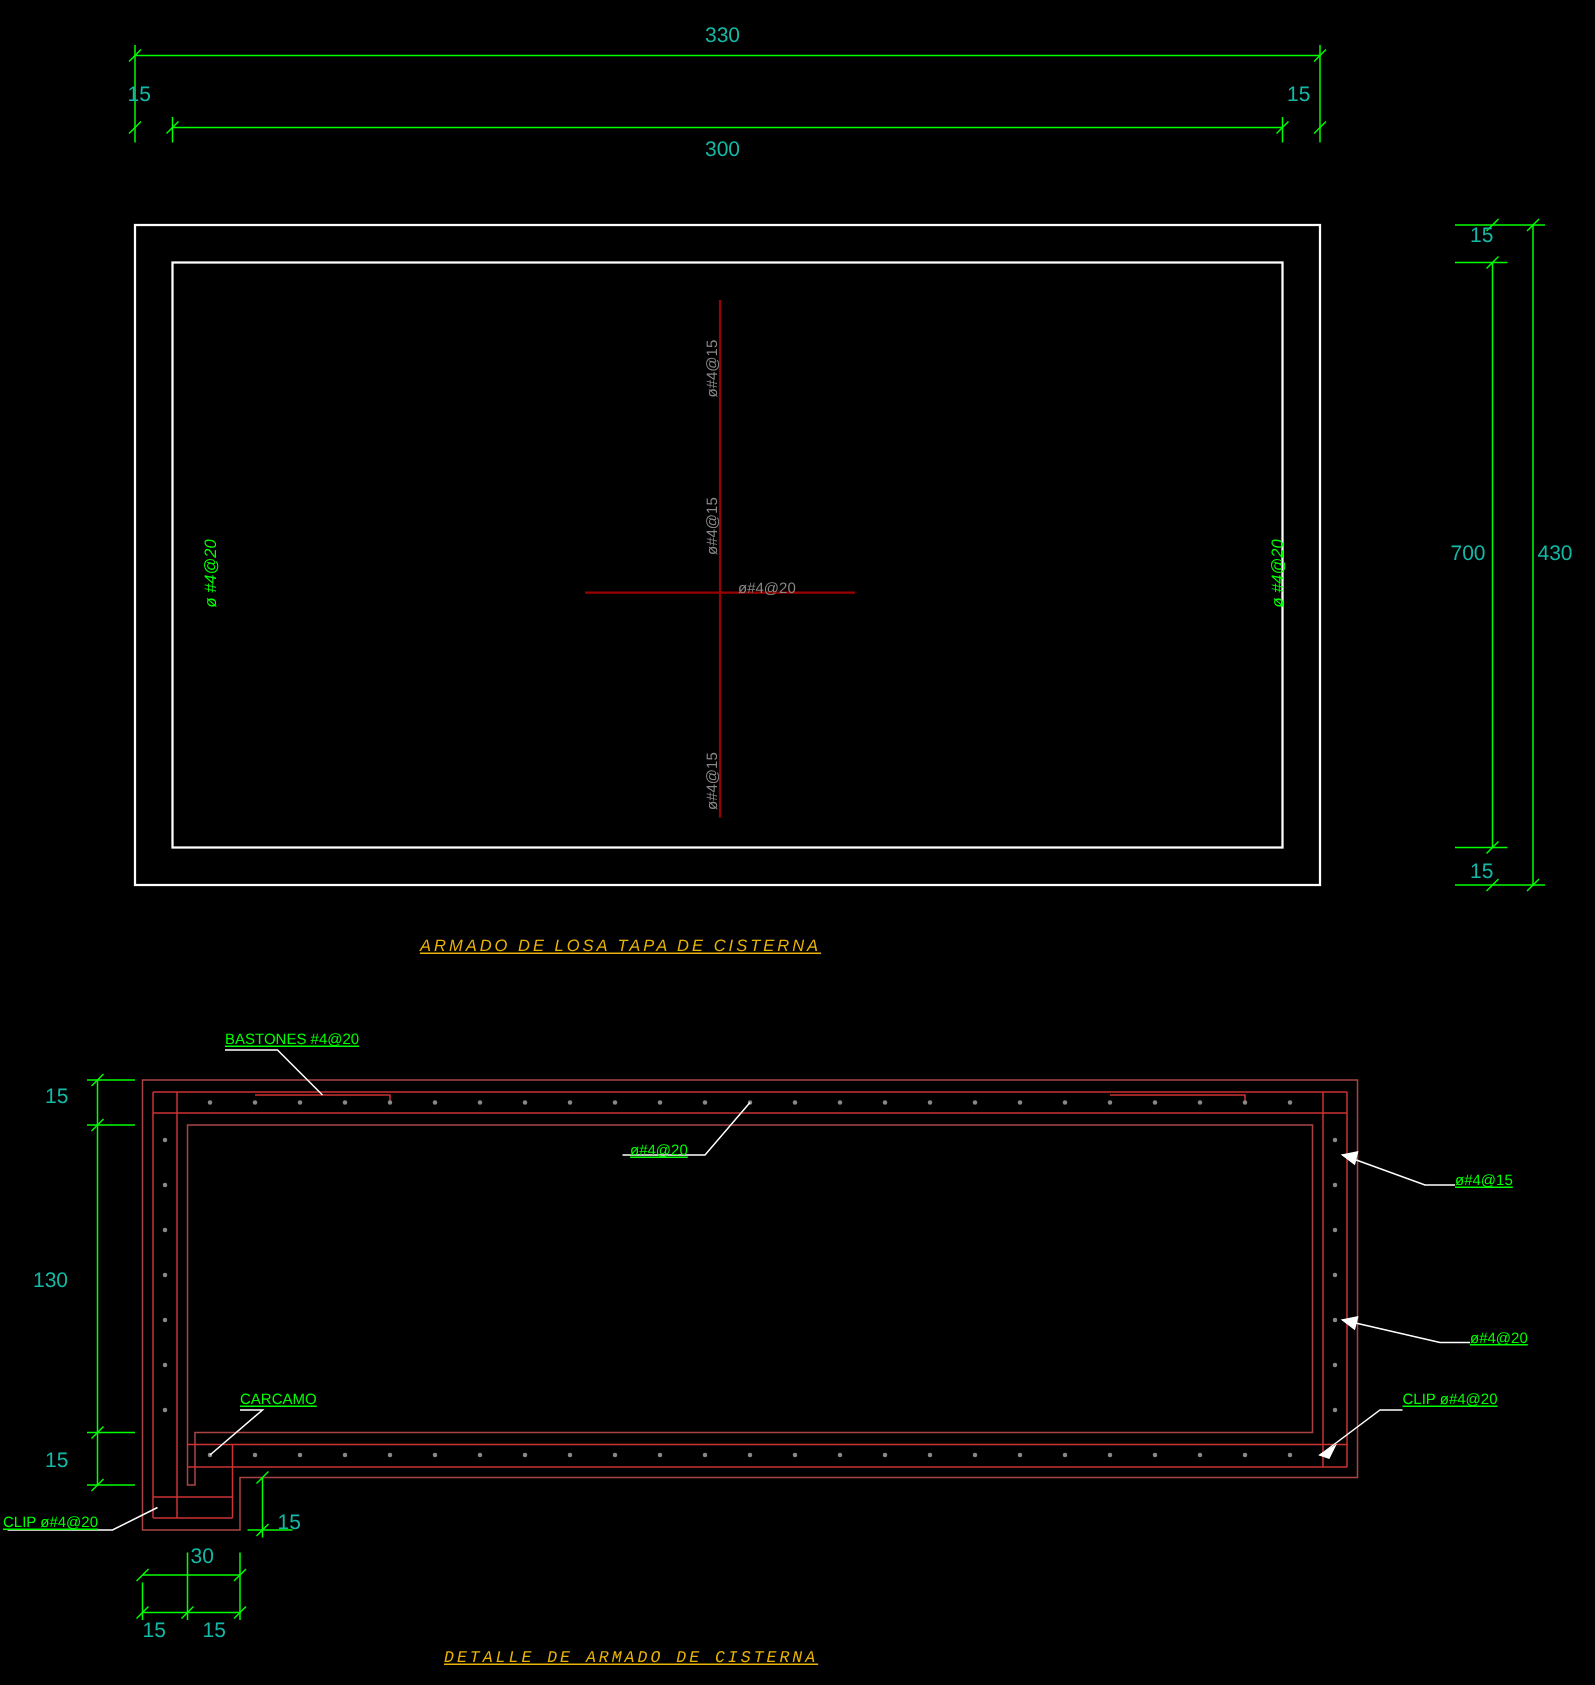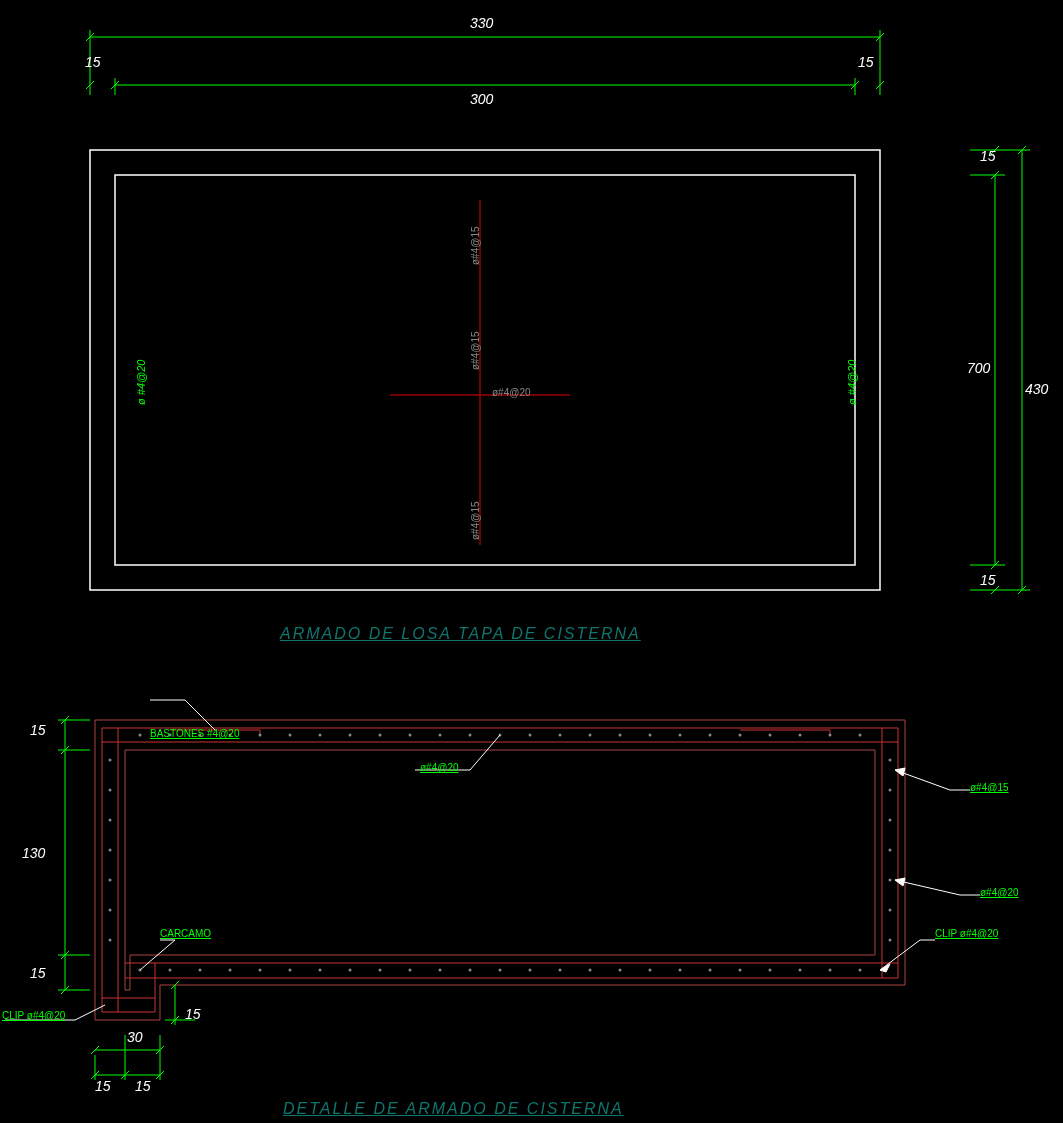--- a/index.html
+++ b/index.html
@@ -6,40 +6,39 @@
     margin: 0;
     padding: 0;
     background: #000;
     width: 1063px;
     height: 1123px;
     position: relative;
     font-family: Arial, sans-serif;
     overflow: hidden;
   }
   .dim-text {
-    color: #ffffff;
+    color: #14b8a6;
     font-size: 14px;
-    font-style: italic;
     position: absolute;
   }
   .dim-text-sm {
     color: #00ff00;
     font-size: 11px;
     font-style: italic;
     position: absolute;
   }
   .annot-text {
     color: #00ff00;
     font-size: 10px;
     position: absolute;
     text-decoration: underline;
   }
   .title-text {
-    color: #0f766e;
-    font-size: 16px;
+    color: #eab308;
+    font-size: 11px;
     font-style: italic;
     text-decoration: underline;
     position: absolute;
     letter-spacing: 2px;
   }
   .rebar-text {
     color: #888;
     font-size: 10px;
     position: absolute;
   }
@@ -241,42 +240,42 @@
 
     <path d="M 105 1005 L 75 1020 L 5 1020"></path>
   </g>
 </svg>
 
 <div class="dim-text" style="left:470px; top:15px;">330</div>
 <div class="dim-text" style="left:470px; top:63px;margin-top:28px;">300</div>
 <div class="dim-text" style="left:85px; top:54px;">15</div>
 <div class="dim-text" style="left:858px; top:54px;">15</div>
 
-<div class="dim-text" style="left:1025px; top:381px;">430</div>
+<div class="dim-text" style="left:1025px; top:360px;">430</div>
 <div class="dim-text" style="left:967px; top:360px;">700</div>
 <div class="dim-text" style="left:980px; top:148px;">15</div>
 <div class="dim-text" style="left:980px; top:572px;">15</div>
 
 <div class="dim-text-sm vert" style="left:135px; top:405px;">ø #4@20</div>
 <div class="dim-text-sm vert" style="left:846px; top:405px;">ø #4@20</div>
 <div class="rebar-text" style="left:492px; top:387px;">ø#4@20</div>
 <div class="rebar-text vert" style="left:470px; top:265px;">ø#4@15</div>
 <div class="rebar-text vert" style="left:470px; top:370px;">ø#4@15</div>
 <div class="rebar-text vert" style="left:470px; top:540px;">ø#4@15</div>
 
 <div class="title-text" style="left:280px; top:625px;">ARMADO DE LOSA TAPA DE CISTERNA</div>
-<div class="title-text" style="left:283px; top:1100px;">DETALLE DE ARMADO DE CISTERNA</div>
+<div class="title-text" style="left:296px; top:1100px;font-family:Liberation Mono, monospace;">DETALLE DE ARMADO DE CISTERNA</div>
 
 <div class="dim-text" style="left:30px; top:722px;">15</div>
 <div class="dim-text" style="left:22px; top:845px;">130</div>
 <div class="dim-text" style="left:30px; top:965px;">15</div>
 <div class="dim-text" style="left:185px; top:1006px;">15</div>
 <div class="dim-text" style="left:113px; top:1029px;margin-left:14px;">30</div>
 <div class="dim-text" style="left:95px; top:1078px;">15</div>
 <div class="dim-text" style="left:135px; top:1078px;">15</div>
 
-<div class="annot-text" style="left:150px; top:688px;margin-top:40px;">BASTONES #4@20</div>
+<div class="annot-text" style="left:150px; top:688px;">BASTONES #4@20</div>
 <div class="annot-text" style="left:420px; top:762px;">ø#4@20</div>
 <div class="annot-text" style="left:160px; top:928px;">CARCAMO</div>
 <div class="annot-text" style="left:970px; top:782px;">ø#4@15</div>
 <div class="annot-text" style="left:980px; top:887px;">ø#4@20</div>
 <div class="annot-text" style="left:935px; top:928px;">CLIP ø#4@20</div>
 <div class="annot-text" style="left:2px; top:1010px;">CLIP ø#4@20</div>
 
 </body></html>

